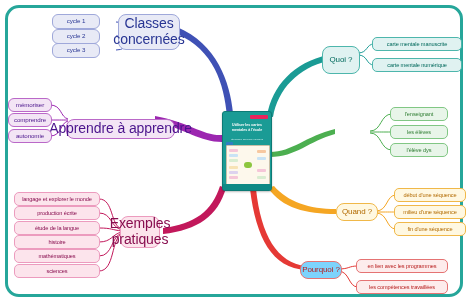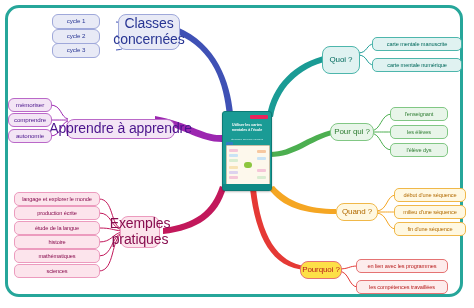--- a/index.html
+++ b/index.html
@@ -248,30 +248,29 @@
   <div class="node leaf-node" style="left:14px;top:221px;width:86px;height:14px;color:#880e4f;background:#fce4ec;border-color:#ec9bbe;">étude de la langue</div>
   <div class="node leaf-node" style="left:14px;top:235px;width:86px;height:14px;color:#880e4f;background:#fce4ec;border-color:#ec9bbe;">histoire</div>
   <div class="node leaf-node" style="left:14px;top:249px;width:86px;height:14px;color:#880e4f;background:#fce4ec;border-color:#ec9bbe;">mathématiques</div>
   <div class="node leaf-node" style="left:14px;top:264px;width:86px;height:14px;color:#880e4f;background:#fce4ec;border-color:#ec9bbe;">sciences</div>
 
   <div class="node main-node" style="left:322px;top:46px;width:38px;height:28px;color:#00695c;background:#e0f2f1;border-color:#4db6ac;font-size:8px;">Quoi ?</div>
 
   <div class="node leaf-node" style="left:372px;top:37px;width:90px;height:14px;color:#00695c;background:#e0f2f1;border-color:#4db6ac;">carte mentale manuscrite</div>
   <div class="node leaf-node" style="left:372px;top:58px;width:90px;height:14px;color:#00695c;background:#e0f2f1;border-color:#4db6ac;">carte mentale numérique</div>
 
-  <div class="node main-node" style="left:330px;top:123px;width:44px;height:18px;color:#2e7d32;background:#e8f5e9;border-color:#81c784;font-size:8px;">Pour qui ?</div>
 
   <div class="node leaf-node" style="left:390px;top:107px;width:58px;height:14px;color:#2e7d32;background:#e8f5e9;border-color:#81c784;">l'enseignant</div>
   <div class="node leaf-node" style="left:390px;top:125px;width:58px;height:14px;color:#2e7d32;background:#e8f5e9;border-color:#81c784;">les élèves</div>
   <div class="node leaf-node" style="left:390px;top:143px;width:58px;height:14px;color:#2e7d32;background:#e8f5e9;border-color:#81c784;">l'élève dys</div>
 
   <div class="node main-node" style="left:336px;top:203px;width:42px;height:18px;color:#b26a00;background:#fff8e1;border-color:#f0b849;font-size:8px;">Quand ?</div>
 
   <div class="node leaf-node" style="left:394px;top:188px;width:72px;height:14px;color:#b26a00;background:#fff8e1;border-color:#f0b849;">début d'une séquence</div>
   <div class="node leaf-node" style="left:394px;top:205px;width:72px;height:14px;color:#b26a00;background:#fff8e1;border-color:#f0b849;">milieu d'une séquence</div>
   <div class="node leaf-node" style="left:394px;top:222px;width:72px;height:14px;color:#b26a00;background:#fff8e1;border-color:#f0b849;">fin d'une séquence</div>
 
-  <div class="node main-node" style="left:300px;top:261px;width:42px;height:18px;color:#b71c1c;background:#fde047;border-color:#e57373;font-size:8px;">Pourquoi ?</div>
+  <div class="node main-node" style="left:300px;top:261px;width:42px;height:18px;color:#b71c1c;background:#7dd3fc;border-color:#e57373;font-size:8px;">Pourquoi ?</div>
 
   <div class="node leaf-node" style="left:356px;top:259px;width:92px;height:14px;color:#b71c1c;background:#fdecec;border-color:#e57373;">en lien avec les programmes</div>
   <div class="node leaf-node" style="left:356px;top:280px;width:92px;height:14px;color:#b71c1c;background:#fdecec;border-color:#e57373;">les compétences travaillées</div>
 
 </div>
 
 </body></html>

